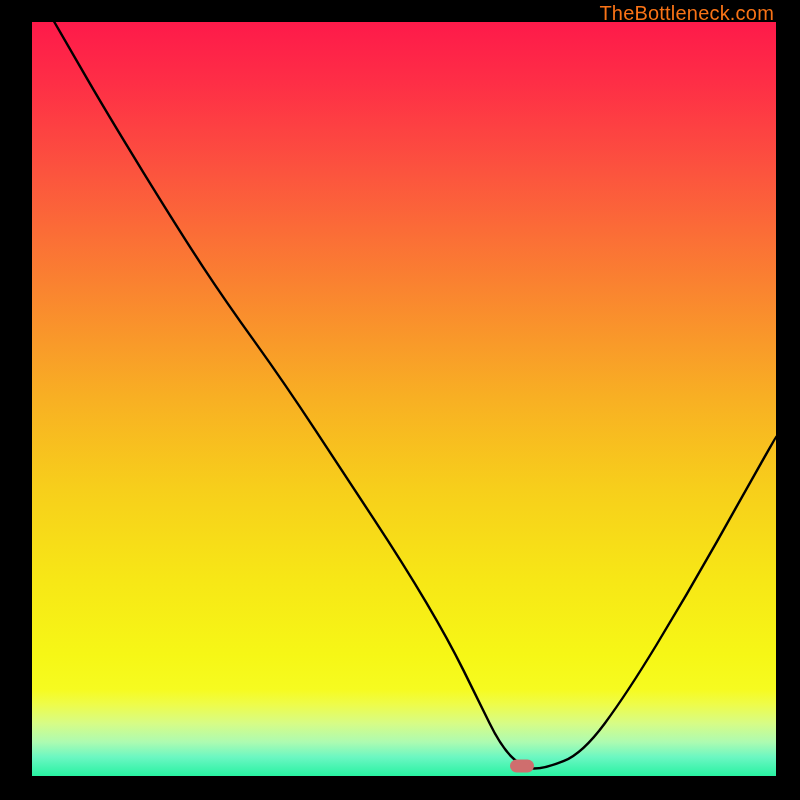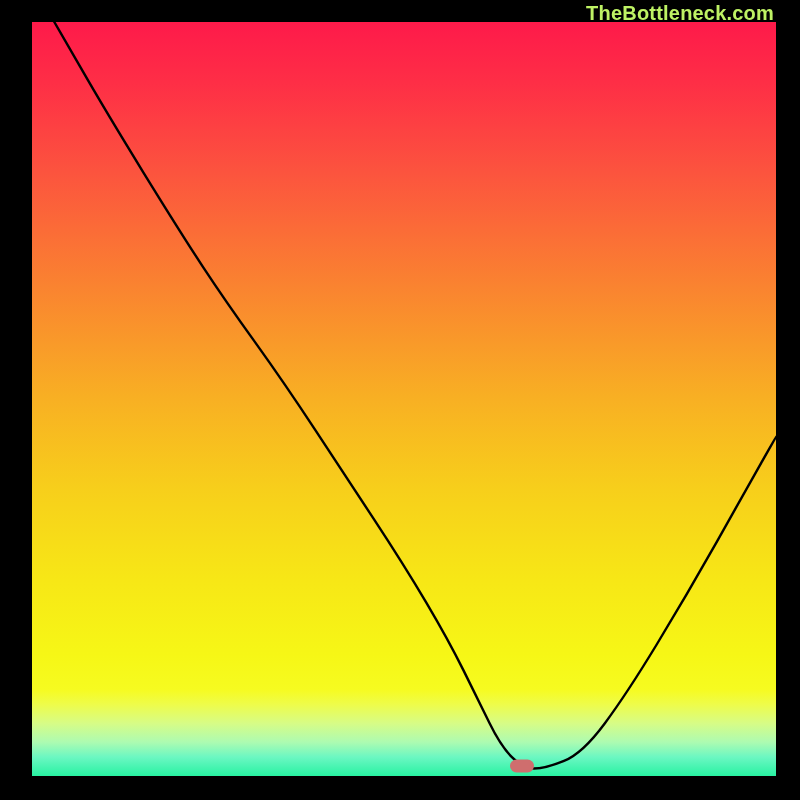--- a/index.html
+++ b/index.html
@@ -37,22 +37,22 @@
     height: 13px;
     border-radius: 7px;
     transform: translate(-50%, -50%);
   }
   .watermark {
     position: absolute;
     top: 2px;
     right: 26px;
     font-family: Arial, Helvetica, sans-serif;
     font-size: 20px;
-    font-weight: 700;
-    color: #bef264;
+    font-weight: 400;
+    color: #f97316;
     letter-spacing: 0.2px;
   }
 </style>
 </head>
 <body>
 
 <div class="frame">
 
   <div class="plot-area">
     <svg class="gradient" viewBox="0 0 744 754" preserveAspectRatio="none">

